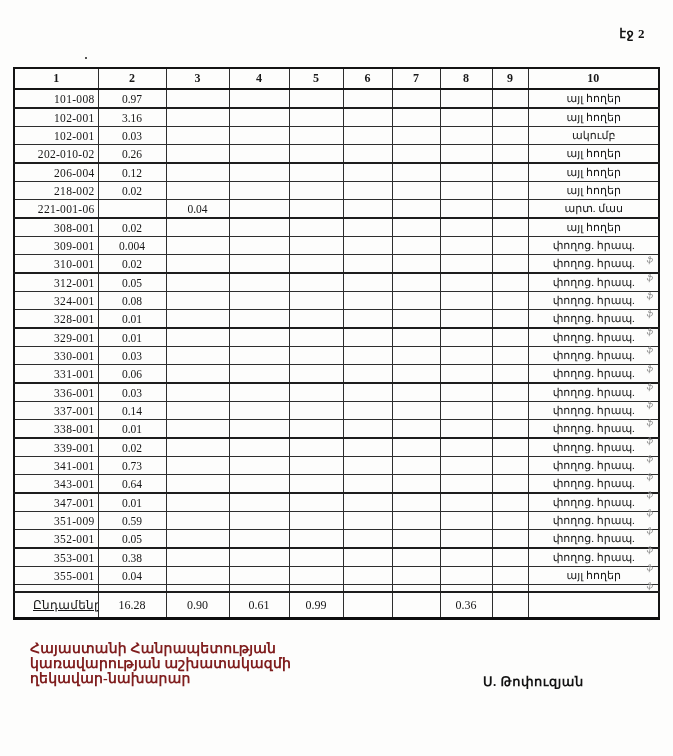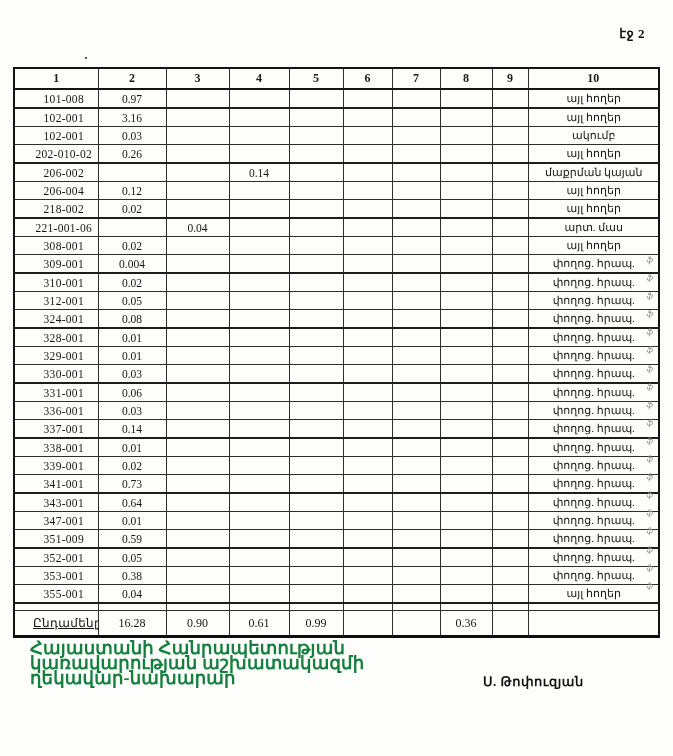--- a/index.html
+++ b/index.html
@@ -24,38 +24,38 @@
   table.doc col.c9{width:36px} table.doc col.c10{width:131px}
   table.doc th, table.doc td {
     border:1px solid #2e2e2e; padding:0 3px; height:17px;
     overflow:hidden; white-space:nowrap; font-weight:normal;
   }
   table.doc { border:2px solid #141414; }
   table.doc thead th {
     height:19px; border-bottom:2px solid #141414; border-top:2px solid #141414;
     text-align:center; font-size:12px; font-weight:bold; color:#1a1a1a;
   }
-  table.doc td.code   { text-align:center; padding-left:18px; letter-spacing:0.3px; }
+  table.doc td.code   { text-align:right; padding-left:18px; letter-spacing:0.3px; }
   table.doc td.num    { text-align:center; }
   table.doc td.kind   { text-align:center; font-size:11px; padding-left:4px; }
   table.doc tbody tr:nth-child(3n+1) td { border-bottom-width:2px; border-bottom-color:#1d1d1d; }
   table.doc tr.spacer td { height:6px; border-bottom:1px solid #2e2e2e; }
   table.doc tr.total td {
     height:24px; border-top:1.5px solid #141414; border-bottom:3px solid #0e0e0e;
     font-size:12px;
   }
   table.doc tr.total td.code { text-decoration:underline; }
   .margin-mark {
     position:absolute; left:646px; width:24px;
     font-size:8px; color:#8a8a8a; letter-spacing:1px;
     transform:rotate(-4deg); font-style:italic;
   }
   .footer-org {
     position:absolute; left:30px; top:641px;
-    font-size:18px; font-weight:bold; line-height:15px; color:#15803d;
+    font-size:14px; font-weight:bold; line-height:15px; color:#7f1d1d;
     letter-spacing:0.2px;
   }
   .signature {
     position:absolute; left:483px; top:674px;
     font-size:13px; font-weight:bold; color:#121212; letter-spacing:0.5px;
   }
   .scan-dot { position:absolute; left:85px; top:57px; width:2px; height:2px; background:#555; }
 </style>
 </head>
 <body>
@@ -134,32 +134,20 @@
           <td class="num"></td>
           <td class="num"></td>
           <td class="num"></td>
           <td class="num"></td>
           <td class="num"></td>
           <td class="num"></td>
           <td class="num"></td>
           <td class="kind">այլ հողեր</td>
         </tr>
         <tr>
-          <td class="code">206-002</td>
-          <td class="num"></td>
-          <td class="num"></td>
-          <td class="num">0.14</td>
-          <td class="num"></td>
-          <td class="num"></td>
-          <td class="num"></td>
-          <td class="num"></td>
-          <td class="num"></td>
-          <td class="kind">մաքրման կայան</td>
-        </tr>
-        <tr>
           <td class="code">206-004</td>
           <td class="num">0.12</td>
           <td class="num"></td>
           <td class="num"></td>
           <td class="num"></td>
           <td class="num"></td>
           <td class="num"></td>
           <td class="num"></td>
           <td class="num"></td>
           <td class="kind">այլ հողեր</td>

